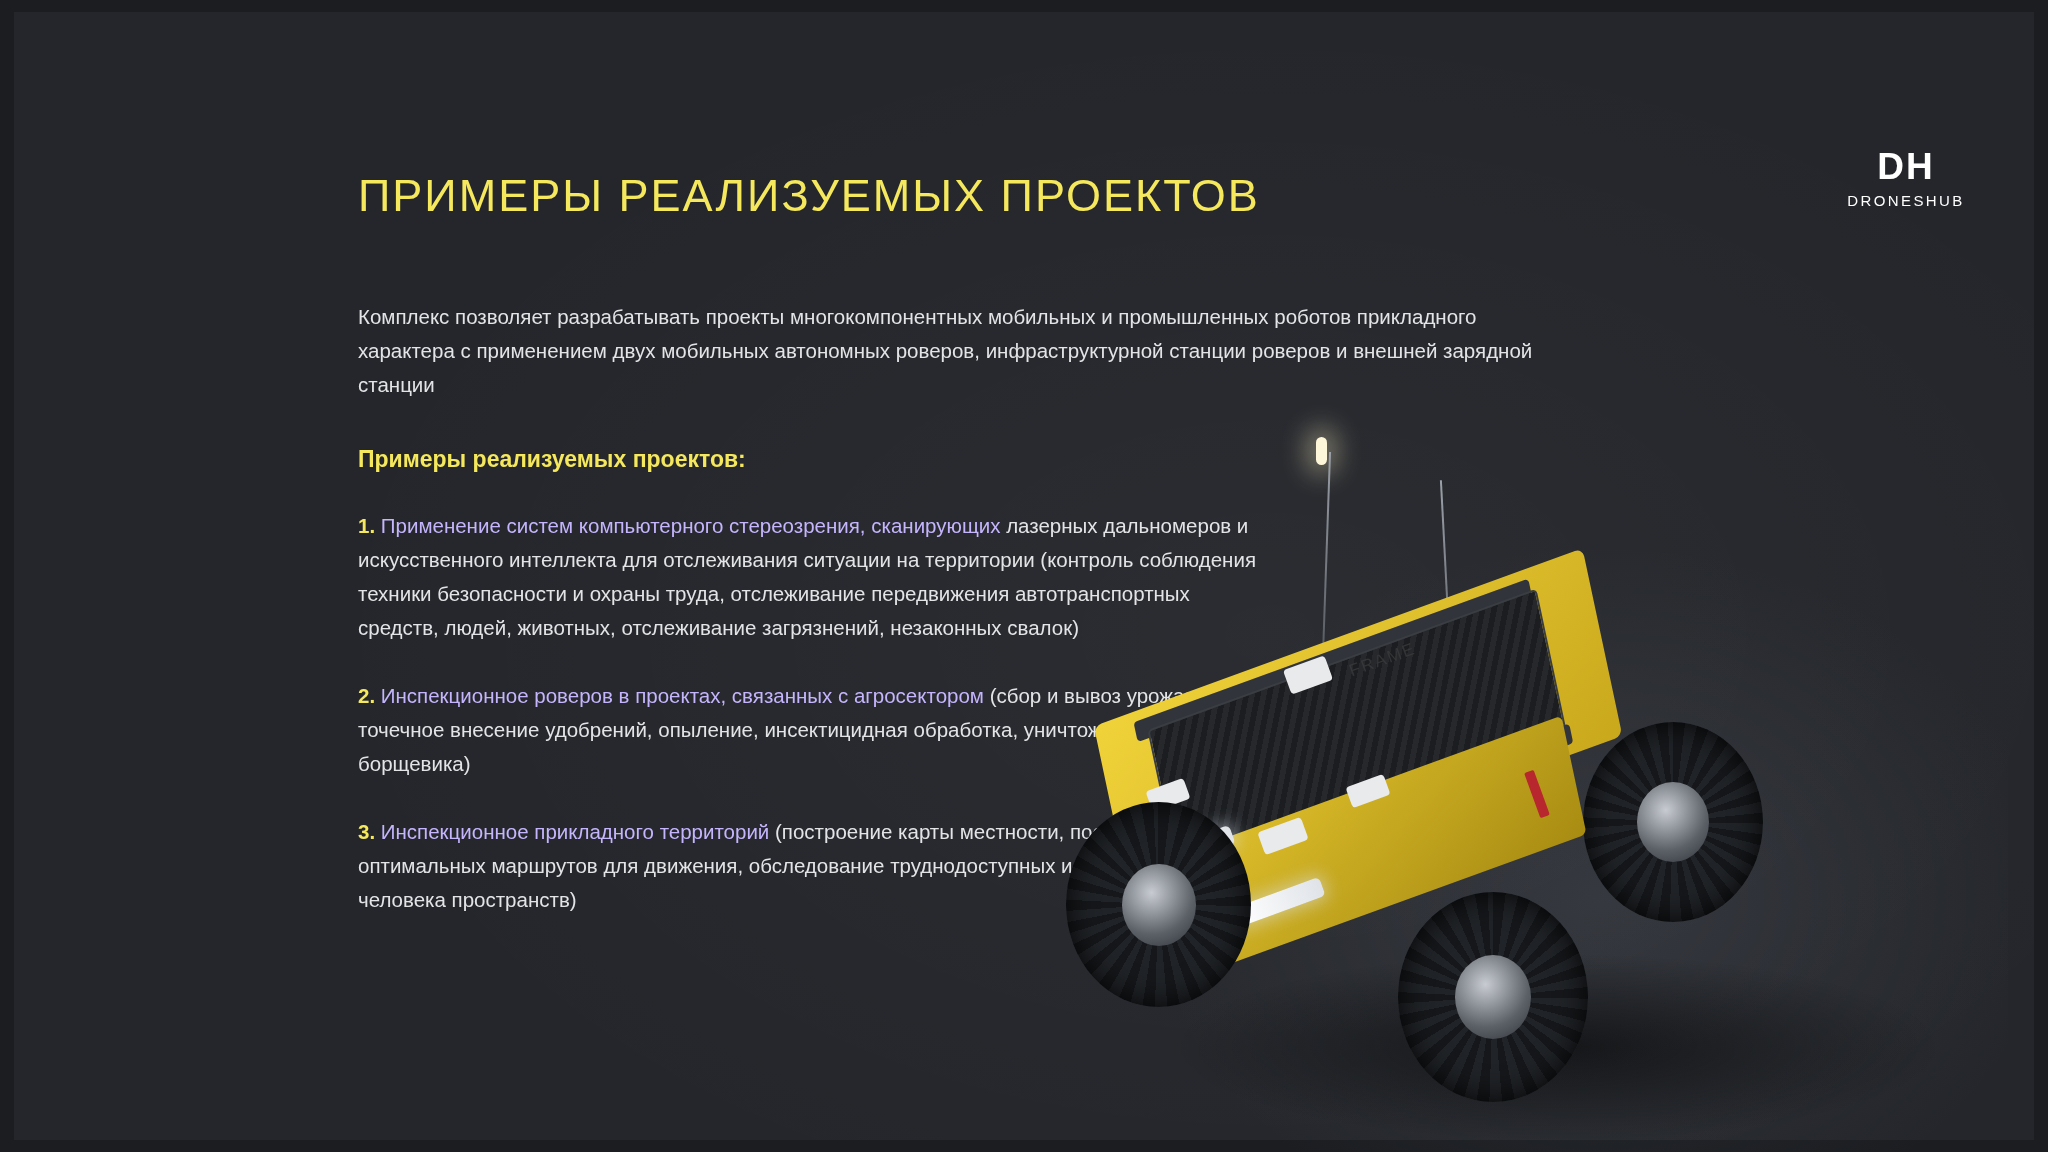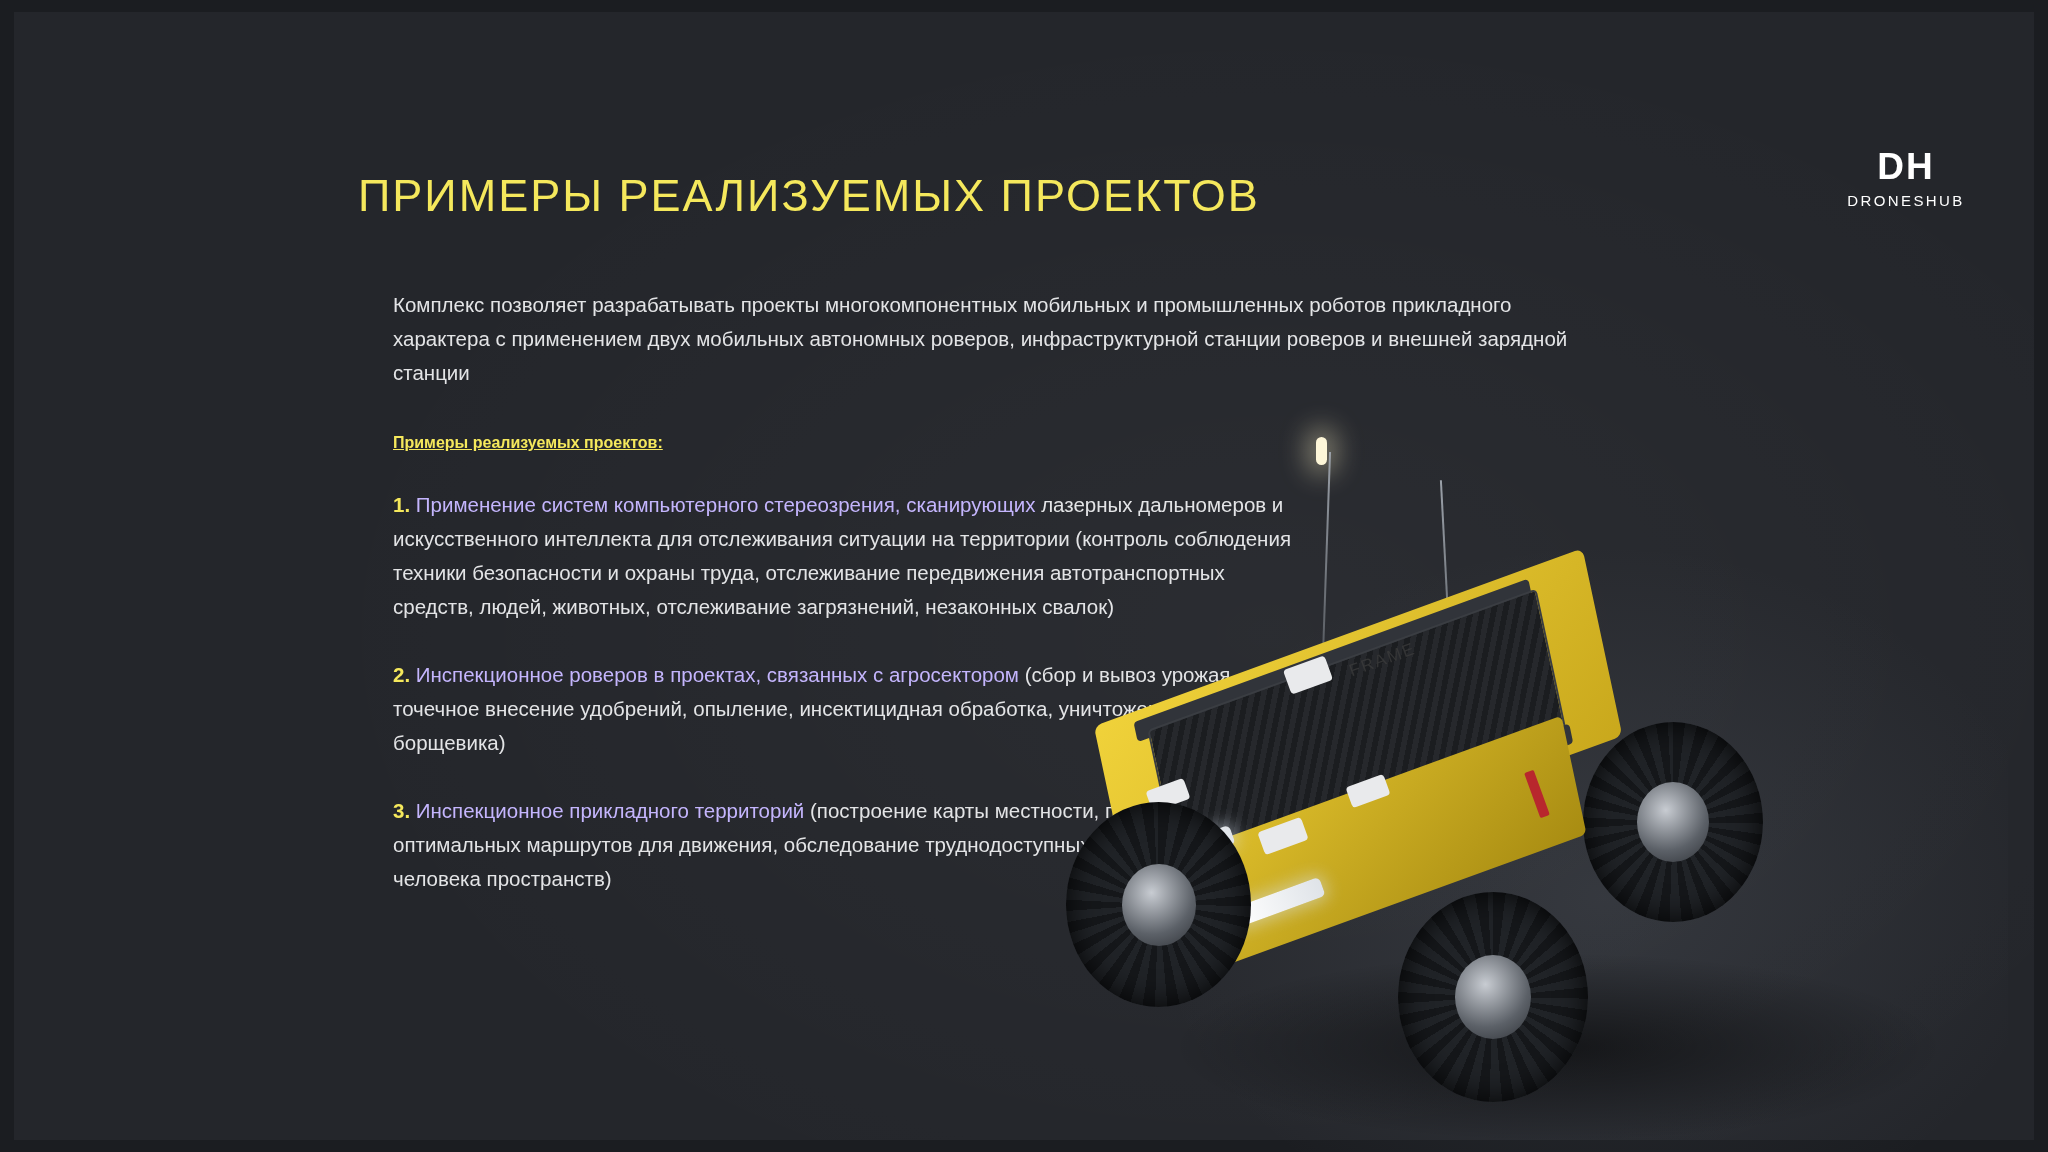--- a/index.html
+++ b/index.html
@@ -61,39 +61,37 @@
   .logo-sub {
     color: #ffffff;
     font-size: 15px;
     letter-spacing: 2.4px;
     margin-top: 7px;
   }
 
   .body-col {
     position: absolute;
     left: 358px;
-    top: 288px;
+    top: 300px;
     width: 1190px;
-    margin-left: 35px;
   }
 
   .intro {
     color: #e3e4e6;
     font-size: 20.5px;
     line-height: 34px;
     margin: 0 0 44px 0;
     max-width: 1185px;
   }
 
   .subhead {
     color: #f5e85c;
-    font-size: 16px;
+    font-size: 23px;
     font-weight: bold;
     margin: 0 0 36px 0;
-    text-decoration: underline;
   }
 
   .item {
     color: #e3e4e6;
     font-size: 20.5px;
     line-height: 34px;
     margin: 0 0 34px 0;
     max-width: 910px;
   }
   .item .num {

